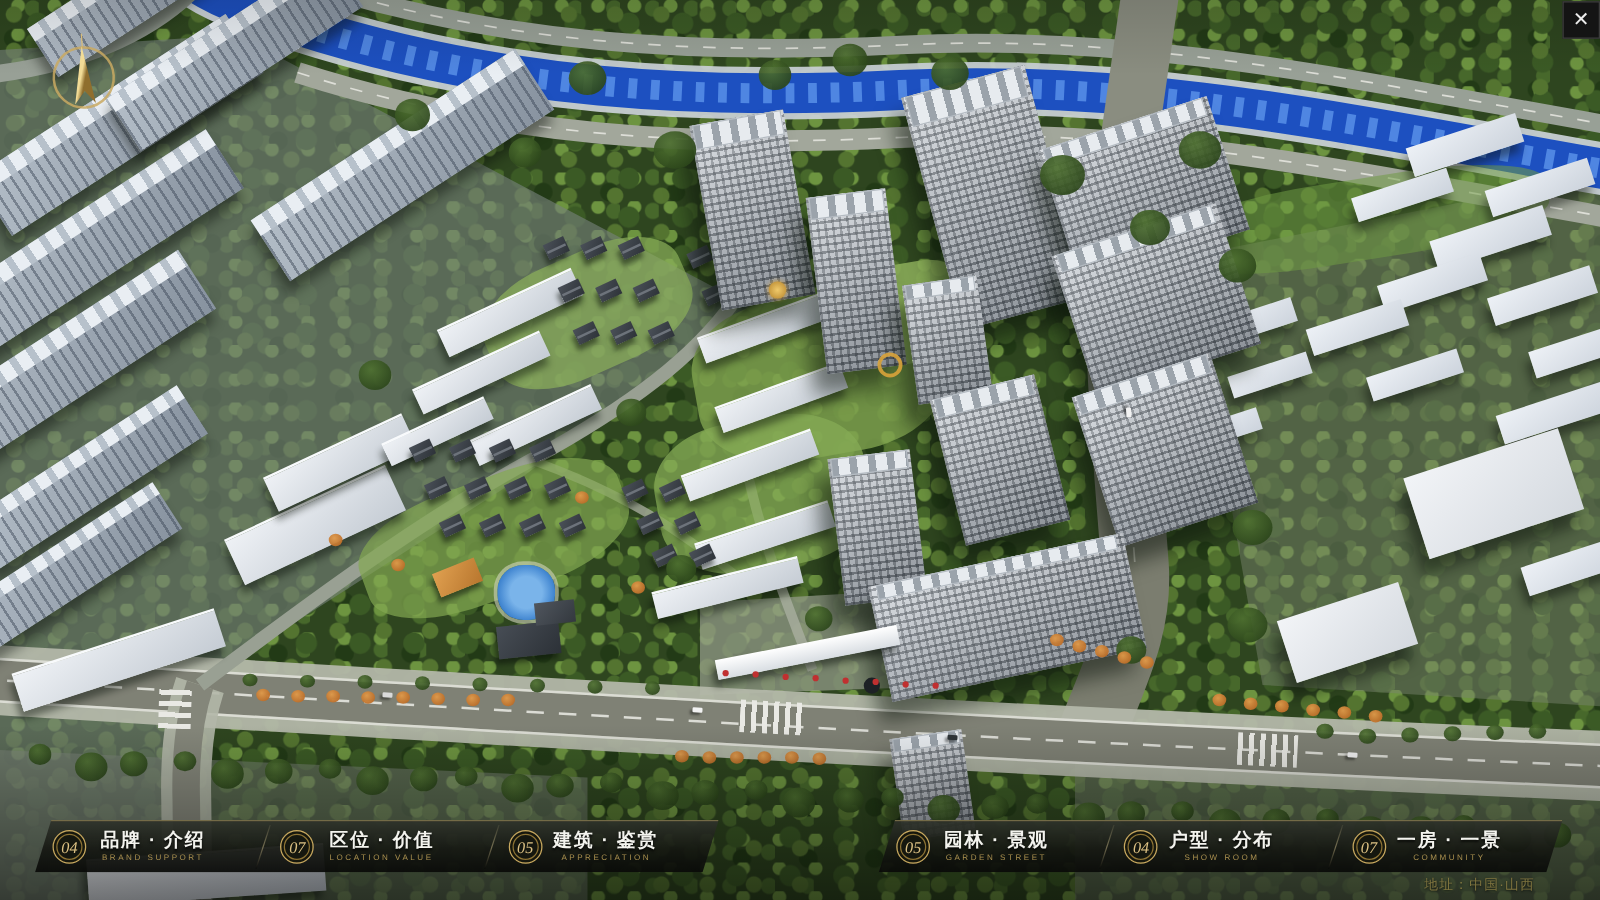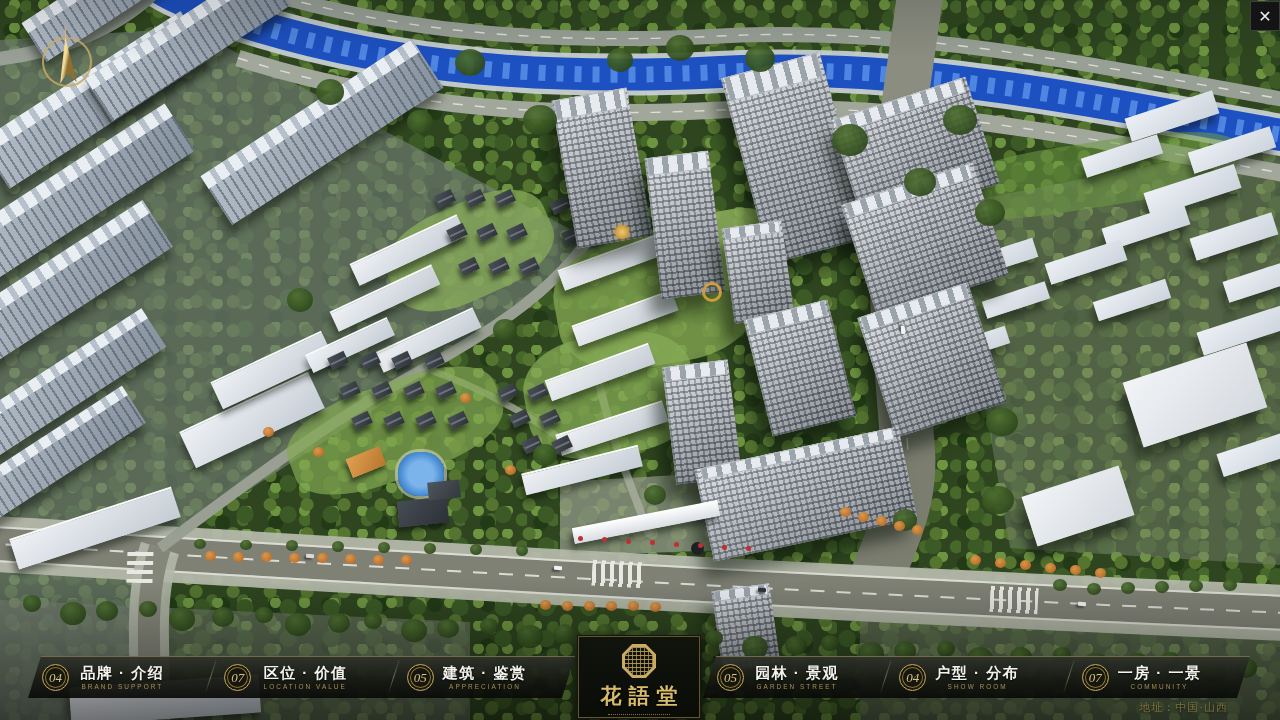--- a/index.html
+++ b/index.html
@@ -421,27 +421,20 @@
       <div class="badge">
           <span>05</span>
         </div>
       <div class="nav-txt">
           <div class="nav-label">建筑 · 鉴赏</div>
       <div class="nav-cap">APPRECIATION</div>
         </div>
     </div>
   </div>
 
-  <div class="logo-panel">
-    <div class="seal">
-        <div class="seal-inner"></div>
-      </div>
-    <div class="logo-title">花語堂</div>
-    <div class="logo-line"></div>
-  </div>
 
   <div class="nav-group nav-right">
     <div class="nav-item">
       <div class="badge">
           <span>05</span>
         </div>
       <div class="nav-txt">
           <div class="nav-label">园林 · 景观</div>
       <div class="nav-cap">GARDEN STREET</div>
         </div>

